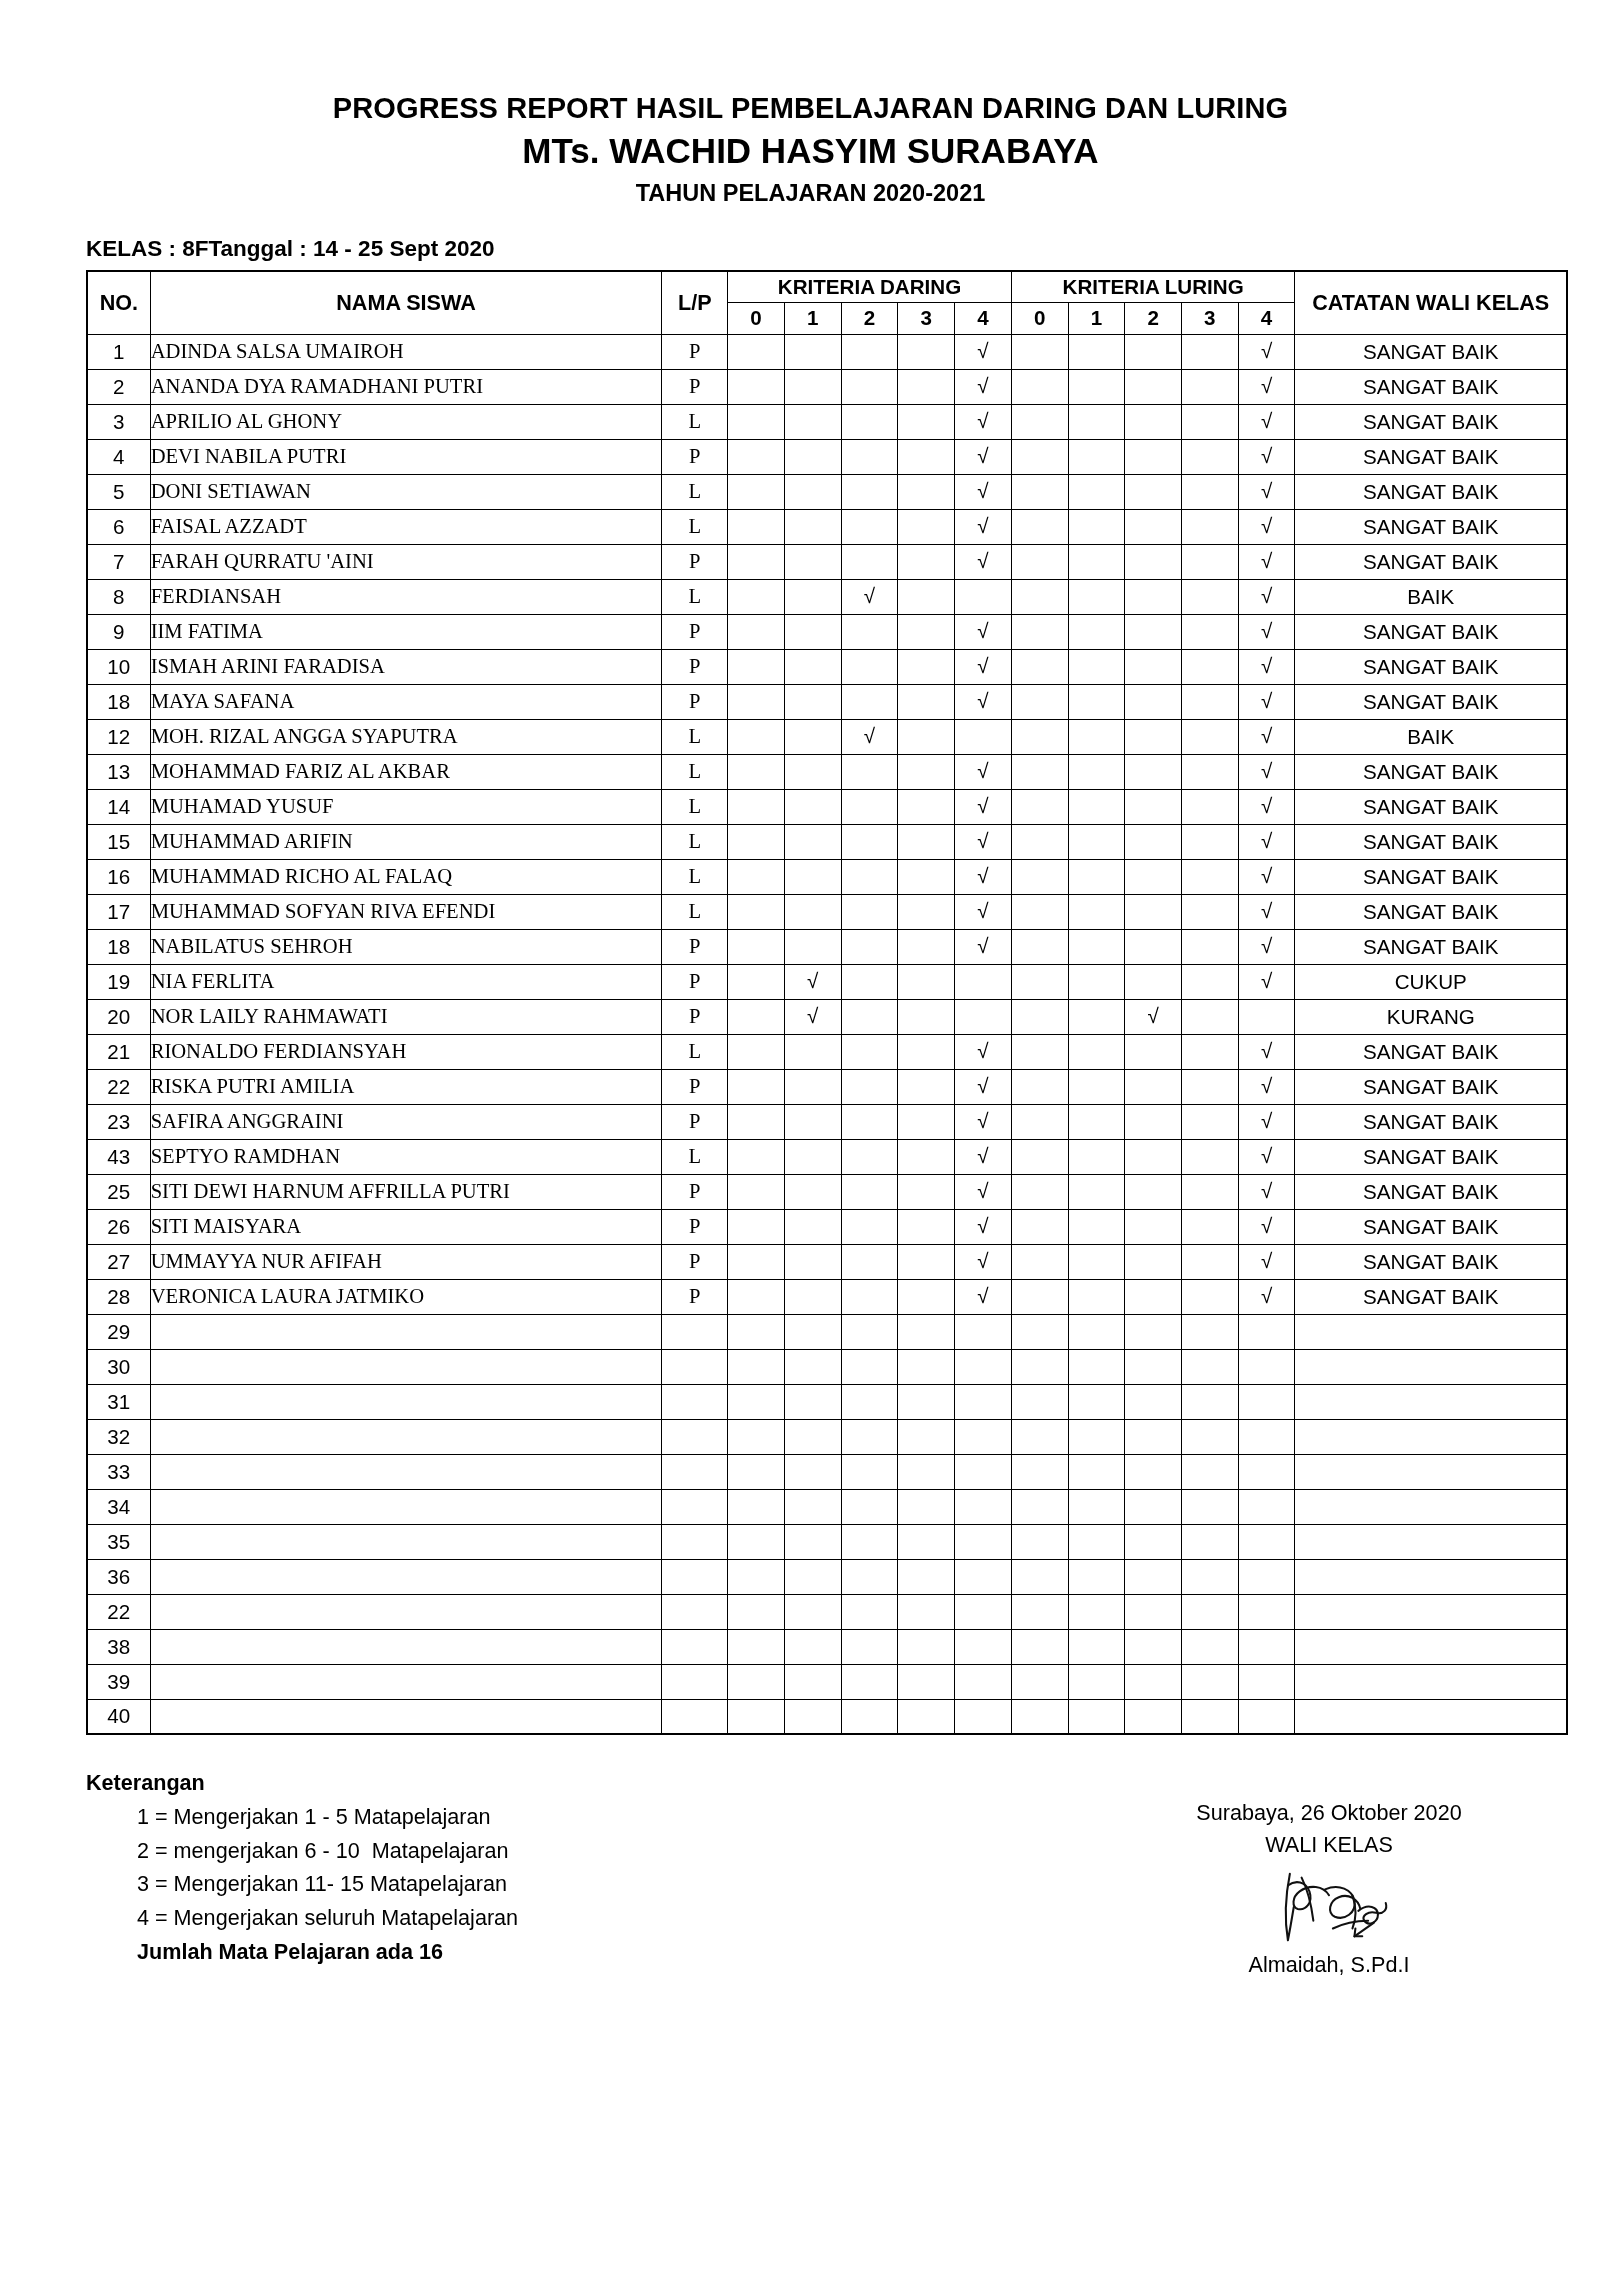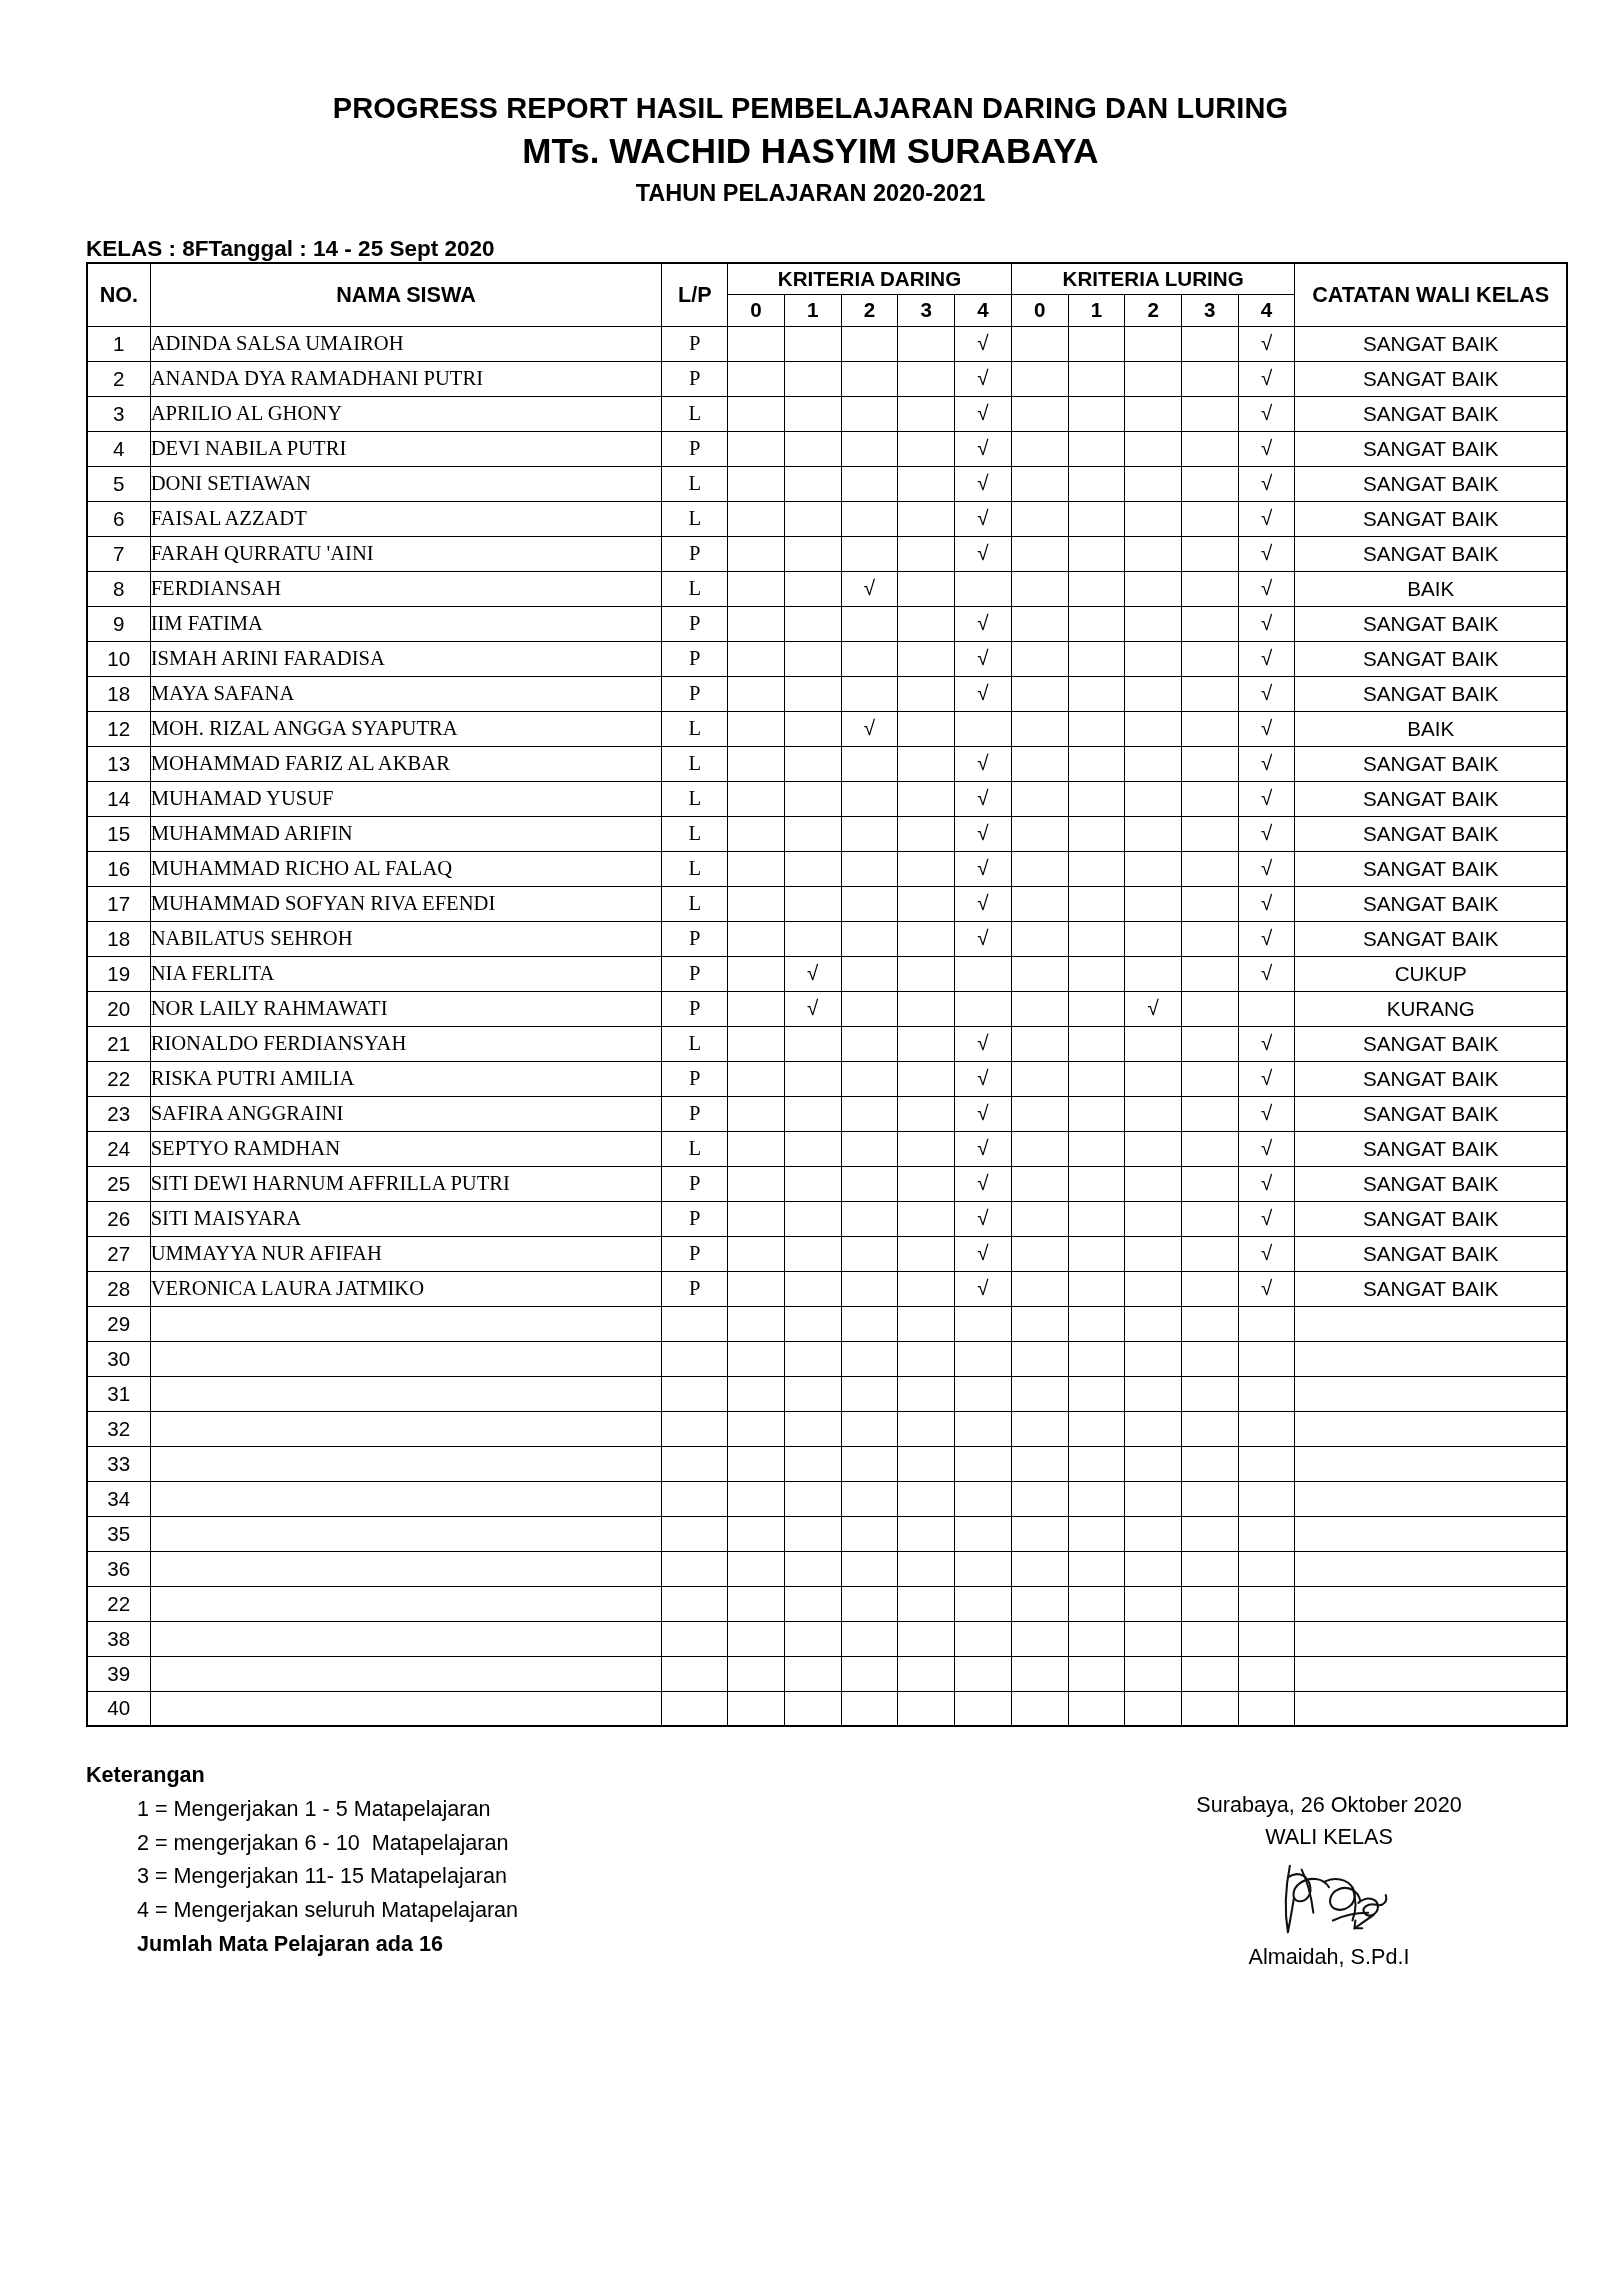--- a/index.html
+++ b/index.html
@@ -53,21 +53,21 @@
     display: flex;
     justify-content: flex-start;
     align-items: flex-end;
     font-size: 22.5px;
     font-weight: bold;
   }
   .meta-right { margin-right: 88px; }
 
   
   .table-wrap {
-    margin: 0 0 0 86px;
+    margin: 8px 0 0 86px;
     width: 1176px;
   }
   table.report {
     border-collapse: collapse;
     table-layout: fixed;
     width: 1482px;
     border: 2.9px solid #000;
   }
   table.report th,
   table.report td {
@@ -589,21 +589,21 @@
             <td class="c-mark"></td>
             <td class="c-mark">√</td>
             <td class="c-mark"></td>
             <td class="c-mark"></td>
             <td class="c-mark"></td>
             <td class="c-mark"></td>
             <td class="c-mark">√</td>
             <td class="c-note">SANGAT BAIK</td>
           </tr>
           <tr>
-            <td class="c-no">24</td>
+            <td class="c-no">43</td>
             <td class="c-name">SEPTYO RAMDHAN</td>
             <td class="c-lp">L</td>
             <td class="c-mark"></td>
             <td class="c-mark"></td>
             <td class="c-mark"></td>
             <td class="c-mark"></td>
             <td class="c-mark">√</td>
             <td class="c-mark"></td>
             <td class="c-mark"></td>
             <td class="c-mark"></td>

